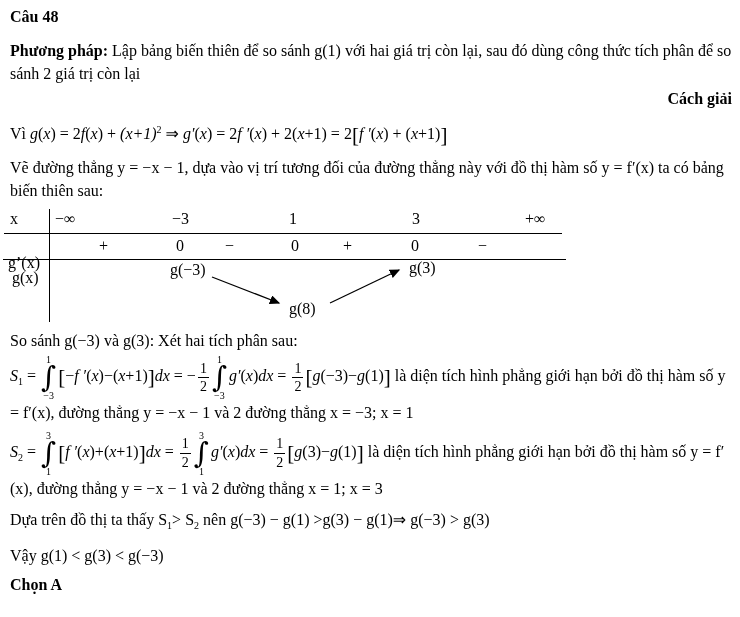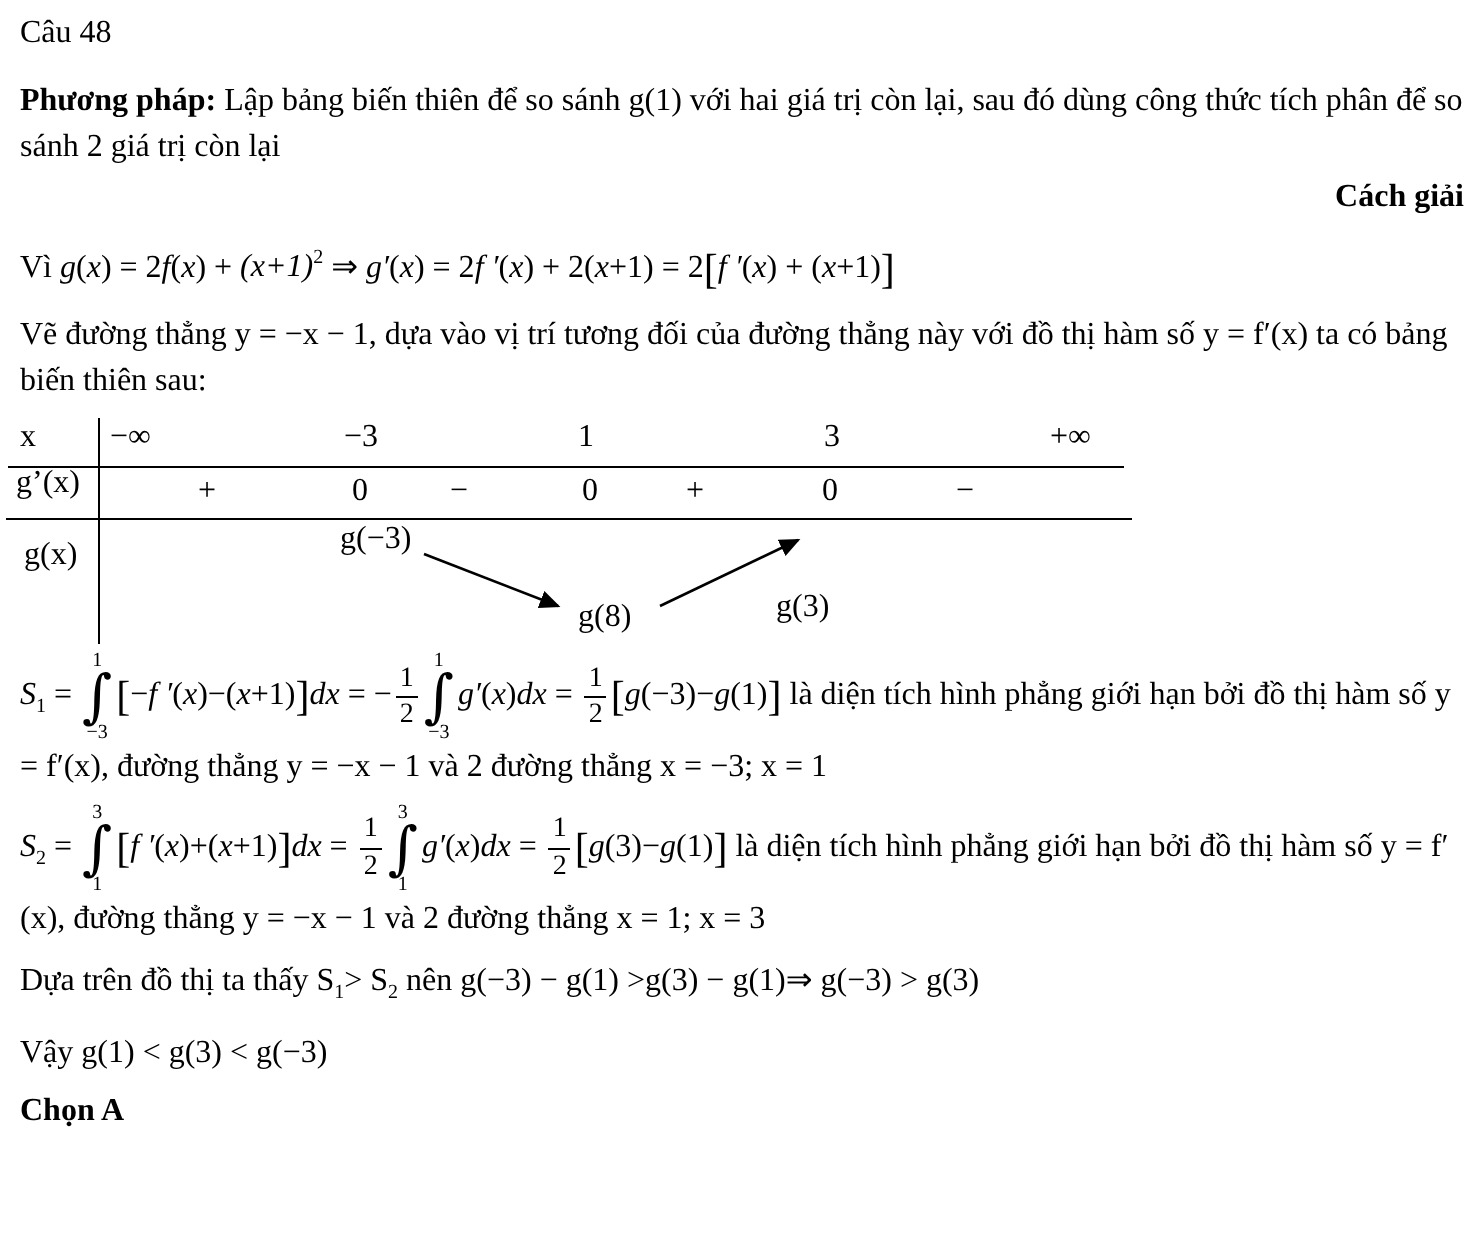--- a/index.html
+++ b/index.html
@@ -6,21 +6,21 @@
   html,body { margin:0; padding:0; }
   body {
     width:740px; height:617px; overflow:hidden;
     background:#ffffff; color:#000;
     font-family:"Liberation Serif", serif;
     font-size:16px;
   }
   .doc { padding:7px 8px 0 10px; }
   p { margin:0; line-height:23px; }
   .bold { font-weight:bold;text-align:center; }
-  #title { font-weight:normal; line-height:20px; }
+  #title { font-weight:bold; line-height:20px; }
   #method { margin-top:12px; width:726px; }
   #solution-label { margin-top:4px; font-weight:bold; line-height:20px;text-align:right; }
   #f-vi { margin-top:6px; line-height:30px; }
   #draw { margin-top:7px; width:726px; }
   #after-table { margin-top:2px; }
   #compare { margin-top:6px; }
   .sblock { line-height:24px; width:728px; }
   #s1 { margin-top:2px; }
   #s2 { margin-top:5px; }
   #concl1 { margin-top:7px; }
@@ -46,32 +46,32 @@
   .bbt span { position:absolute; white-space:nowrap; line-height:18px; }
   .bbt .vline { position:absolute; left:46px; top:2px; width:1px; height:113px; background:#000; padding:0; }
   .bbt .hl1 { position:absolute; left:1px; top:26px; width:558px; height:1px; background:#000; }
   .bbt .hl2 { position:absolute; left:0; top:52px; width:563px; height:1px; background:#000; }
   .x-lbl  { left:7px;  top:3px; }
   .x-v0 { left:52px;  top:3px; }
   .x-v1 { left:169px; top:3px; }
   .x-v2 { left:286px; top:3px; }
   .x-v3 { left:409px; top:3px; }
   .x-v4 { left:522px; top:3px; }
-  .gp-lbl { left:5px; top:26px; }
+  .gp-lbl { left:5px; top:47px; }
   .gp-s0 { left:96px;  top:30px; }
   .gp-s1 { left:173px; top:30px; }
   .gp-s2 { left:222px; top:30px; }
   .gp-s3 { left:288px; top:30px; }
   .gp-s4 { left:340px; top:30px; }
   .gp-s5 { left:408px; top:30px; }
   .gp-s6 { left:475px; top:30px; }
   .g-lbl { left:9px;   top:62px; }
   .g-m0 { left:167px; top:54px; }
   .g-m1 { left:286px; top:93px; }
-  .g-m2 { left:385px; top:52px;margin-top:36px; }
+  .g-m2 { left:406px; top:52px; }
   .bbt-arrows { position:absolute; left:0; top:0; }
 </style>
 </head>
 <body>
 
 <div class="doc">
 
   <p id="title">Câu 48</p>
 
   <p id="method"><b class="bold">Phương pháp:</b><span> Lập bảng biến thiên để so sánh g(1) với hai giá trị còn lại, sau đó dùng công thức tích phân để so sánh 2 giá trị còn lại</span></p>
@@ -113,20 +113,21 @@
         <marker id="arr" markerWidth="9" markerHeight="8" refX="7" refY="3.5" orient="auto">
           <path d="M0,0 L8,3.5 L0,7 Z" fill="#000"></path>
         </marker>
       </defs>
       <line x1="209" y1="70" x2="276" y2="96" stroke="#000" stroke-width="1.3" marker-end="url(#arr)"></line>
       <line x1="327" y1="96" x2="396" y2="63" stroke="#000" stroke-width="1.3" marker-end="url(#arr)"></line>
     </svg>
   </div>
 
 
+  <p id="compare">So sánh g(−3) và g(3): Xét hai tích phân sau:</p>
 
   <p id="s1" class="sblock"><span class="scr"><span class="tok-m">S</span><sub>1</sub></span><span class="tok-r"> = </span><span class="int">
         <span class="int-lim">1</span>
         <span class="int-sign">∫</span>
         <span class="int-lim">−3</span>
       </span><span class="tok-b">[</span><span class="tok-r">−</span><span class="tok-m">f ′</span><span class="tok-r">(</span><span class="tok-m">x</span><span class="tok-r">)−(</span><span class="tok-m">x</span><span class="tok-r">+1)</span><span class="tok-b">]</span><span class="tok-m">dx</span><span class="tok-r"> = −</span><span class="frac">
         <span class="fr-n">1</span>
         <span class="fr-d">2</span>
       </span><span class="int">
         <span class="int-lim">1</span>

